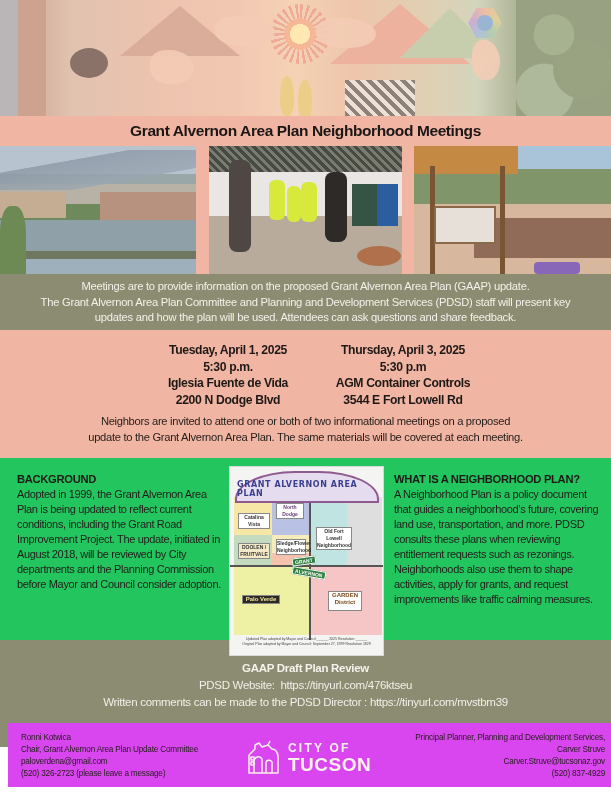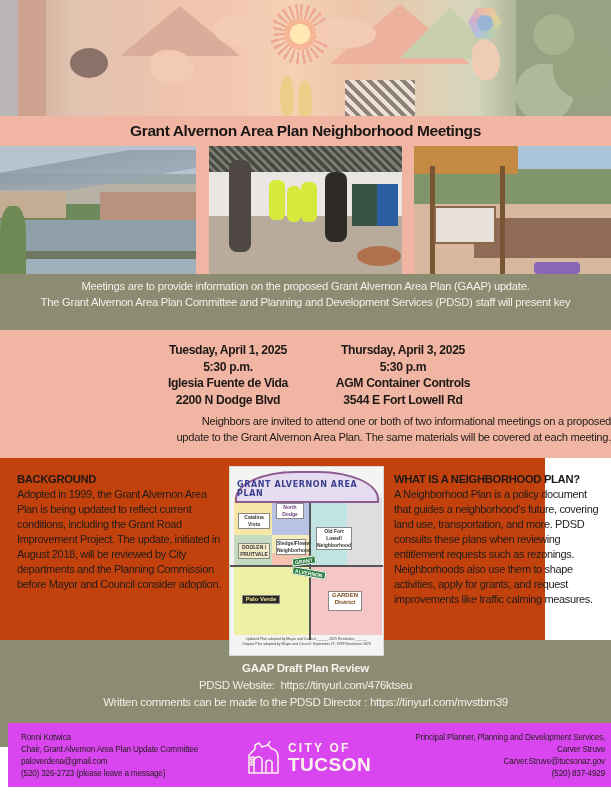--- a/index.html
+++ b/index.html
@@ -63,24 +63,24 @@
   #photo-3 .bench { position:absolute; left:120px; top:116px; width:46px; height:12px; background:#8967b8; border-radius:4px; }
 
   
   #info-band { left:0; top:274px; width:611px; height:56px; background:#8c8c72; color:#f3f1e9; text-align:center; font-size:11.2px; line-height:15.5px; padding-top:5px; letter-spacing:-0.25px; }
 
   
   #dates { left:0; top:330px; width:611px; height:128px; background:#f1b5a3; }
   .meeting { position:absolute; top:12px; text-align:center; font-weight:bold; font-size:12.2px; line-height:16.5px; letter-spacing:-0.35px; color:#1e1916; }
   #meeting-1 { left:138px; width:180px; }
   #meeting-2 { left:328px; width:150px; }
-  #invite { position:absolute; left:0; top:84px; width:611px; text-align:right; font-size:11.2px; line-height:15.5px; letter-spacing:-0.3px; color:#221d1a; }
-
-  
-  #content { left:0; top:458px; width:545px; height:184px; background:#c2410c; }
+  #invite { position:absolute; left:0; top:84px; width:611px; text-align:center; font-size:11.2px; line-height:15.5px; letter-spacing:-0.3px; color:#221d1a; }
+
+  
+  #content { left:0; top:458px; width:611px; height:184px; background:#22c55e; }
   .col-head { font-weight:bold; font-size:11.2px; letter-spacing:-0.3px; color:#1e1916; line-height:15px; }
   .col-body { font-size:11px; line-height:15px; letter-spacing:-0.35px; color:#221d1a; }
   #bg-col { position:absolute; left:17px; top:14px; width:210px; }
   #np-col { position:absolute; left:394px; top:14px; width:210px; }
 
   
   #map { left:229px; top:466px; width:155px; height:190px; background:#f4f4f2; border:1px solid #d8d8d8;padding-left:12px; }
   #map .banner { position:absolute; left:5px; top:4px; width:144px; height:32px; border-radius:60px 60px 0 0 / 28px 28px 0 0;
      background:#e6dcef; border:2px solid #8e5a8f; display:flex; align-items:center; justify-content:center; }
   #map .banner span { font-family:"DejaVu Sans", sans-serif; font-weight:bold; font-size:8px; color:#3a3f8f; letter-spacing:0.6px; transform:translateY(2px); }
@@ -158,20 +158,21 @@
     <div class="post" style="left:16px;"></div>
     <div class="post" style="left:86px;"></div>
     <div class="board"></div>
     <div class="bench"></div>
   </div>
 </div>
 
 <div id="info-band" class="abs">
   <div>Meetings are to provide information on the proposed Grant Alvernon Area Plan (GAAP) update.</div>
   <div>The Grant Alvernon Area Plan Committee and Planning and Development Services (PDSD) staff will present key</div>
+  <div>updates and how the plan will be used. Attendees can ask questions and share feedback.</div>
 </div>
 
 <div id="dates" class="abs">
   <div id="meeting-1" class="meeting">
     <div>Tuesday, April 1, 2025</div>
     <div>5:30 p.m.</div>
     <div>Iglesia Fuente de Vida</div>
     <div>2200 N Dodge Blvd</div>
   </div>
   <div id="meeting-2" class="meeting">

